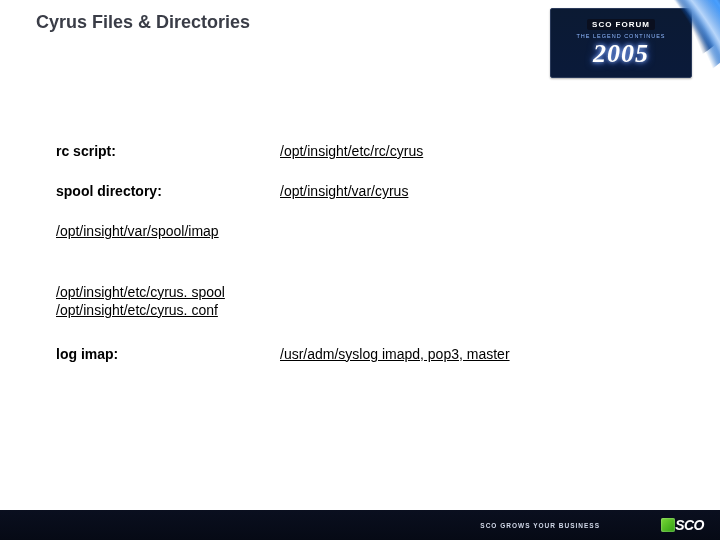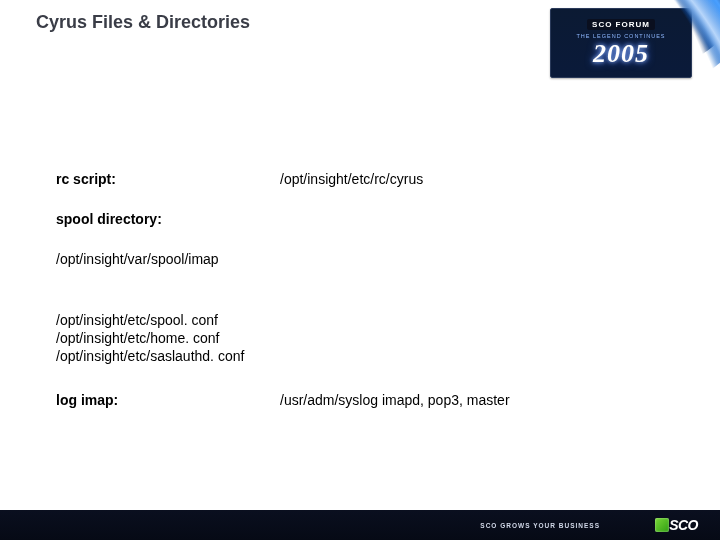--- a/index.html
+++ b/index.html
@@ -71,40 +71,40 @@
   .swoosh {
     position: absolute;
     top: 60px;
     left: 0;
     right: 0;
     height: 70px;
     pointer-events: none;
   }
   .content {
     position: absolute;
-    top: 170px;
+    top: 142px;
     left: 56px;
     right: 30px;
     font-size: 14px;
     color: #000;
   }
   .row {
     display: flex;
     margin-bottom: 22px;
     line-height: 1.3;
   }
   .row .label {
     width: 224px;
     font-weight: bold;
     flex-shrink: 0;
   }
   .row .value {
     flex: 1;
   }
-  .value-line { display: block; }
+  .value-line { display: block; text-decoration: underline; }
   .footer {
     position: absolute;
     bottom: 0;
     left: 0;
     right: 0;
     height: 30px;
     background: linear-gradient(#0a0f1f, #060a15);
     color: #fff;
     display: flex;
     align-items: center;
@@ -119,21 +119,21 @@
   .footer-tag {
     position: absolute;
     right: 120px;
     font-size: 6.5px;
     letter-spacing: 1px;
     color: #cfd6e6;
     font-weight: bold;
   }
   .footer-logo {
     position: absolute;
-    right: 22px;
+    right: 16px;
     display: flex;
     align-items: center;
     gap: 0;
   }
   .footer-logo-square {
     width: 14px;
     height: 14px;
     background: linear-gradient(135deg, #79d837, #2f9e12);
     border-radius: 2px;
     box-shadow: inset 0 0 2px rgba(255,255,255,.6);
@@ -175,31 +175,33 @@
 
   <div class="content">
     <div class="row">
       <div class="label">rc script:</div>
       <div class="value">
         <span class="value-line">/opt/insight/etc/rc/cyrus</span>
       </div>
     </div>
     <div class="row">
       <div class="label">spool directory:</div>
+      <div class="value">
+        <span class="value-line">/opt/insight/var/cyrus</span>
+      </div>
     </div>
     <div class="row">
       <div class="value">
         <span class="value-line">/opt/insight/var/spool/imap</span>
       </div>
     </div>
     <div class="row" style="margin-bottom:26px;">
       <div class="value" style="padding-top:20px;">
-        <span class="value-line">/opt/insight/etc/spool. conf</span>
-        <span class="value-line">/opt/insight/etc/home. conf</span>
-        <span class="value-line">/opt/insight/etc/saslauthd. conf</span>
+        <span class="value-line">/opt/insight/etc/cyrus. spool</span>
+        <span class="value-line">/opt/insight/etc/cyrus. conf</span>
       </div>
     </div>
     <div class="row">
       <div class="label">log imap:</div>
       <div class="value">
         <span class="value-line">/usr/adm/syslog imapd, pop3, master</span>
       </div>
     </div>
   </div>
 

